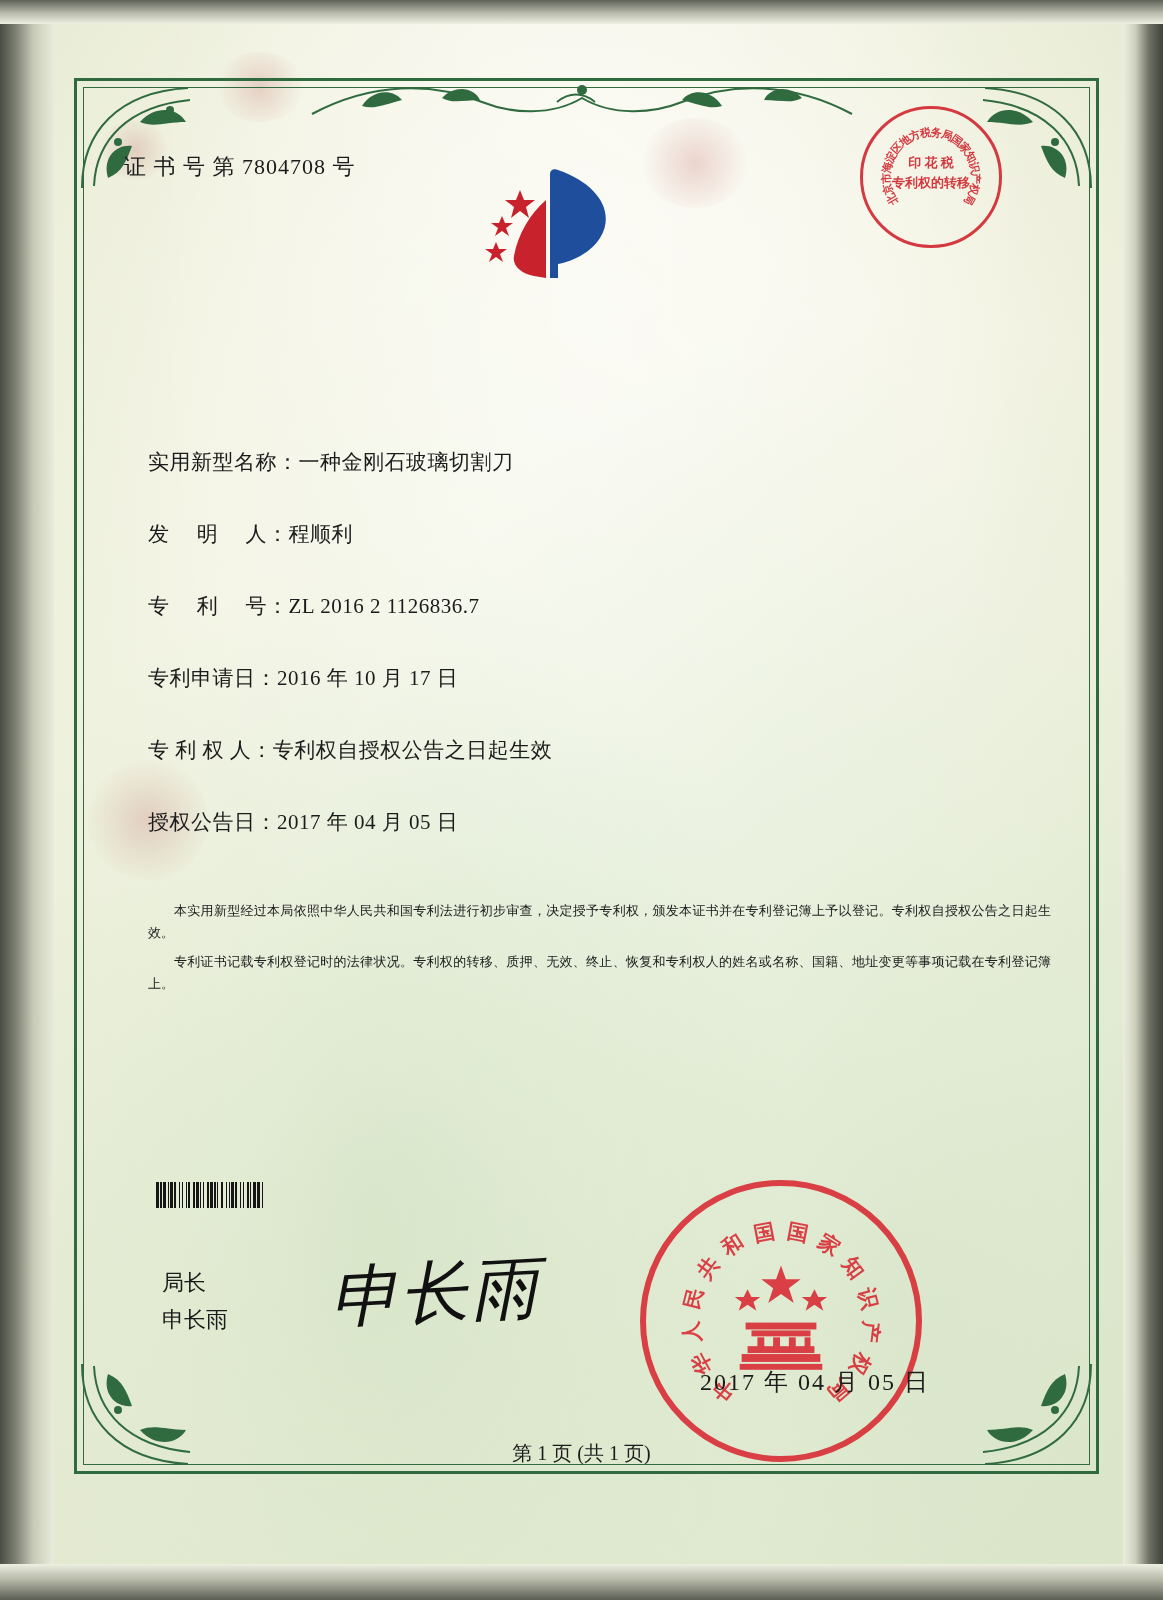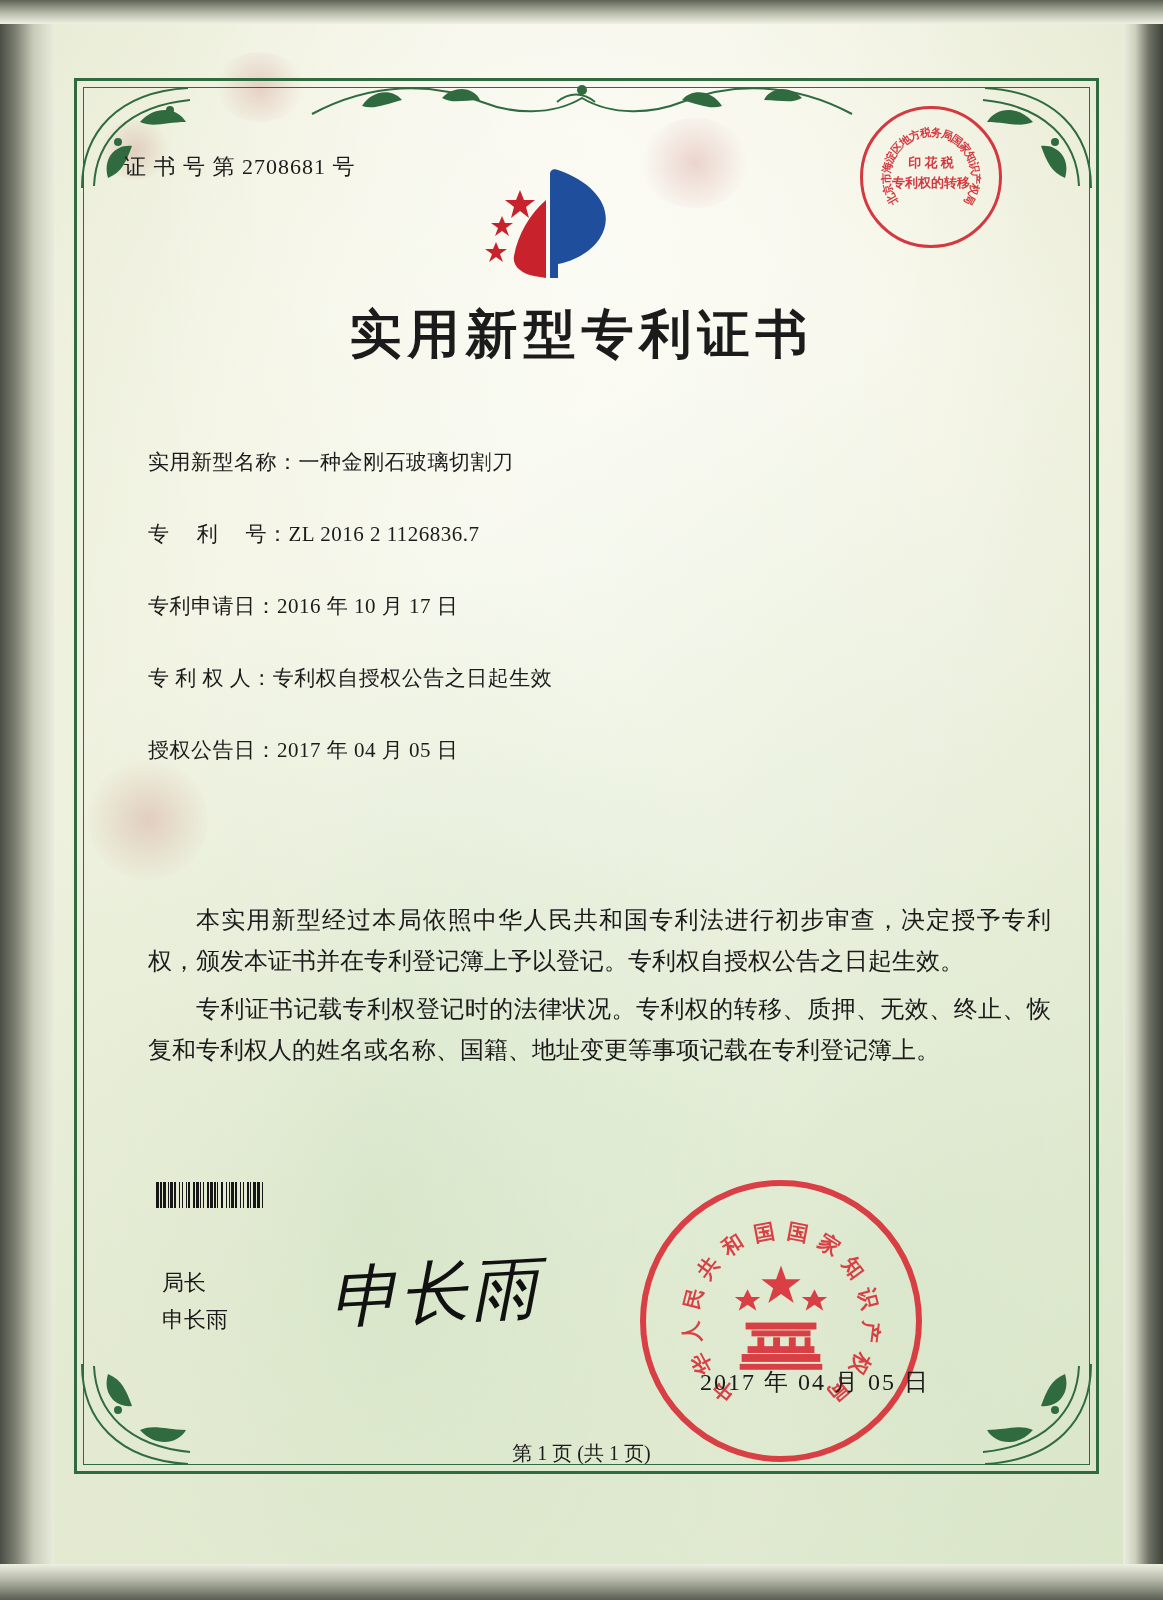--- a/index.html
+++ b/index.html
@@ -96,21 +96,21 @@
     font-size: 21px;
     margin-bottom: 44px;
     letter-spacing: 0.5px;
     white-space: nowrap;
   }
   .field .lbl { display: inline-block; }
   .field .val { }
 
   .paras {
     position: absolute; left: 148px; right: 112px; top: 900px;
-    font-size: 24px;
+    font-size: 13px;
     line-height: 1.72;
     text-align: justify;
   }
   .paras p { margin: 0 0 6px 0; text-indent: 2em; }
 
   .barcode {
     position: absolute; left: 156px; top: 1182px;
     width: 286px; height: 26px;
     display: flex; align-items: stretch;
   }
@@ -247,21 +247,21 @@
   <div class="corner br">
     <svg viewBox="0 0 150 110" fill="none" stroke="currentColor" stroke-width="2">
       <path d="M4 106 C 4 50, 40 10, 110 6"></path>
       <path d="M16 104 C 18 58, 50 24, 112 18"></path>
       <path d="M30 96 c -6 -20 8 -34 24 -32 c -6 16 -10 26 -24 32z" fill="currentColor" stroke="none"></path>
       <path d="M62 40 c 16 -18 38 -14 46 0 c -20 0 -32 6 -46 0z" fill="currentColor" stroke="none"></path>
       <circle cx="40" cy="60" r="4" fill="currentColor" stroke="none"></circle>
     </svg>
   </div>
 
-  <div class="cert-no">证 书 号 第 2708681 号</div>
+  <div class="cert-no">证 书 号 第 7804708 号</div>
 
   <div class="logo">
     <svg viewBox="0 0 180 125">
       <path d="M84 118 L84 14 C 84 10, 88 8, 92 10 C 132 24, 150 52, 134 78 C 124 94, 104 102, 92 104 L92 118 Z" fill="#1f4e9c"></path>
       <path d="M80 118 L80 40 C 64 54, 52 74, 48 96 C 46 106, 56 114, 68 116 Z" fill="#c8232c"></path>
       <g fill="#c8232c">
         <polygon points="54,30 58,40 69,40 60,47 63,58 54,51 45,58 48,47 39,40 50,40"></polygon>
         <polygon points="36,56 39,63 47,63 40,68 43,76 36,71 29,76 32,68 25,63 33,63"></polygon>
         <polygon points="30,82 33,89 41,89 34,94 37,102 30,97 23,102 26,94 19,89 27,89"></polygon>
       </g>
@@ -288,25 +288,27 @@
         <span style="font-size: 11px; transform: rotate(91.7647deg) translate(-50%, -52px);">产</span>
         <span style="font-size: 11px; transform: rotate(105.882deg) translate(-50%, -52px);">权</span>
         <span style="font-size: 11px; transform: rotate(120deg) translate(-50%, -52px);">局</span>
       </div>
     <div class="mid">
       <div>印 花 税</div>
       <div>专利权的转移</div>
     </div>
   </div>
 
-  <div class="title">实用新型专利证书</div>
 
   <div class="fields">
     <div class="field">
       <span class="lbl">实用新型名称：</span><span class="val">一种金刚石玻璃切割刀</span>
+    </div>
+    <div class="field">
+      <span class="lbl">发　 明　 人：</span><span class="val">程顺利</span>
     </div>
     <div class="field">
       <span class="lbl">专　 利　 号：</span><span class="val">ZL 2016 2 1126836.7</span>
     </div>
     <div class="field">
       <span class="lbl">专利申请日：</span><span class="val">2016 年 10 月 17 日</span>
     </div>
     <div class="field">
       <span class="lbl">专 利 权 人：</span><span class="val">专利权自授权公告之日起生效</span>
     </div>

